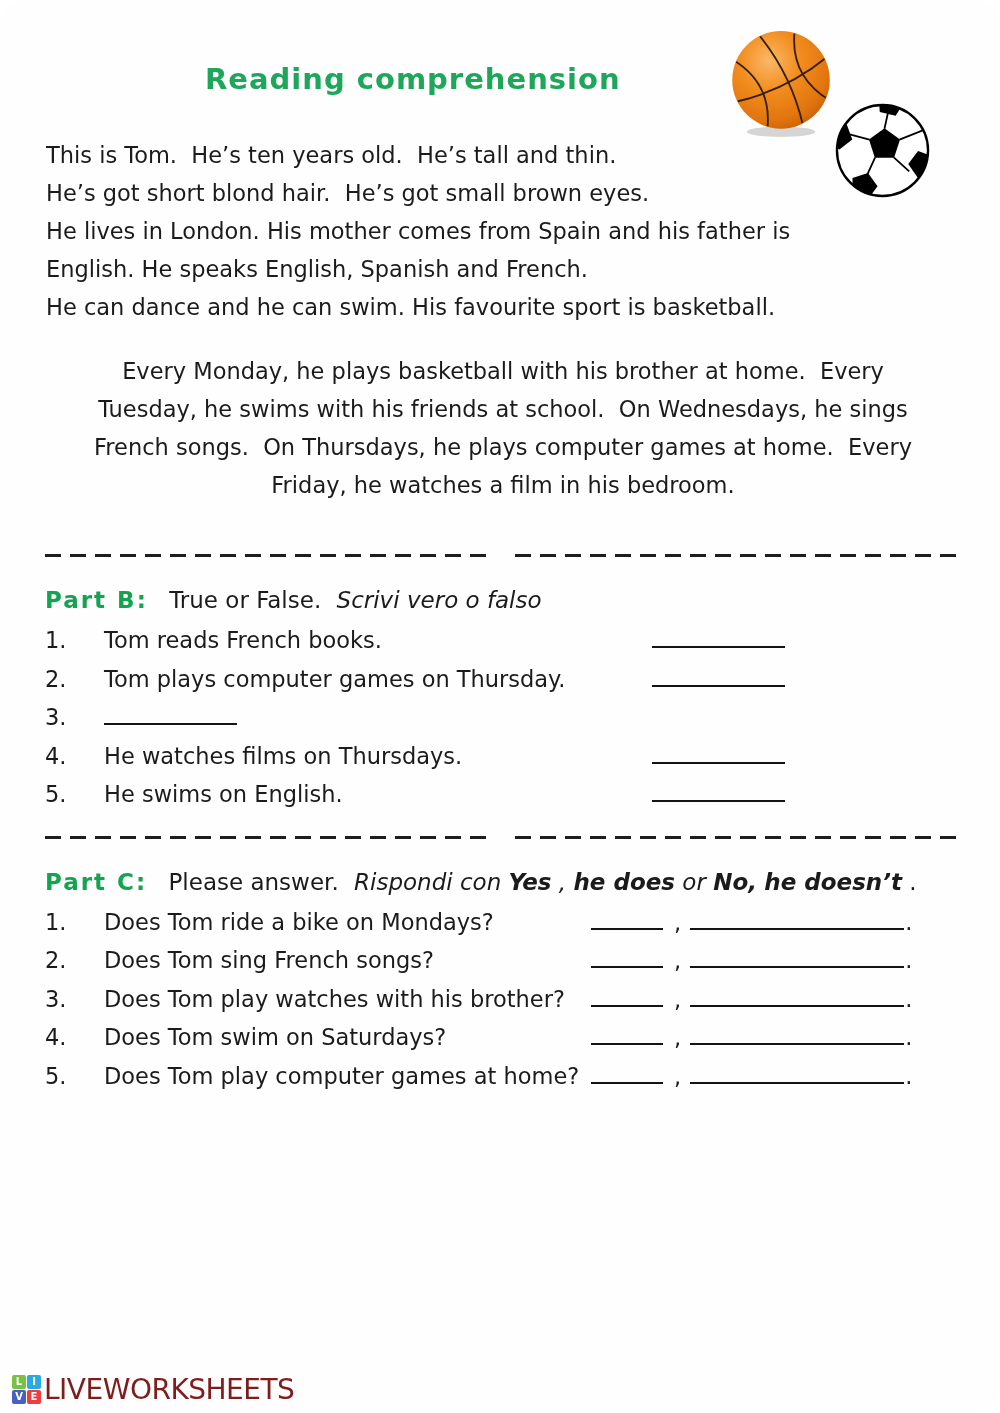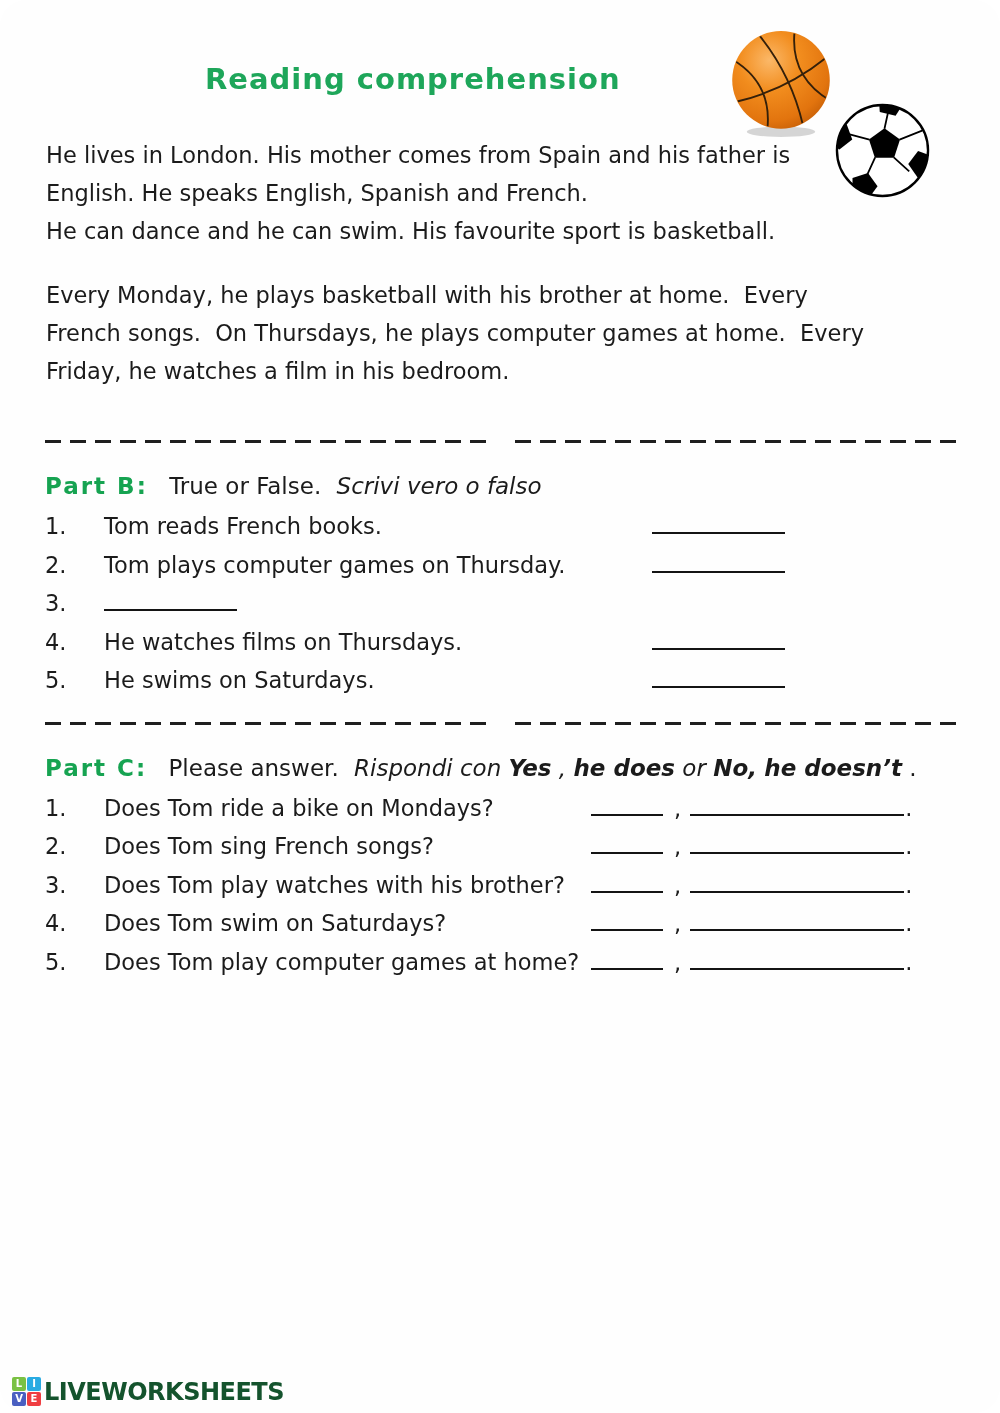--- a/index.html
+++ b/index.html
@@ -23,21 +23,21 @@
   .ph-a { margin-top:56px; }
   .ph-b { margin-top:30px; }
   .ph-c { margin-top:30px; }
   .part-label { color:#16a351; font-weight:bold; letter-spacing:2px; margin-right:14px; }
   .instr { margin-right:8px; }
   .it { font-style:italic; }
   .bi { font-style:italic; font-weight:bold; }
 
   .story { margin-left:46px; margin-right:40px; font-size:22.5px; line-height:38px; }
   .para1 { margin-top:38px; }
-  .para2 { margin-top:26px; }
+  .para2 { margin-top:26px;text-align:center; }
   .story-line { white-space:pre-wrap; }
 
   .separator { display:flex; gap:26px; margin:50px 42px 0 45px; }
   .sep-2 { margin-top:16px; }
   .separator .seg { flex:1; height:3px;
     background:repeating-linear-gradient(90deg,#1e1e1e 0 16px,transparent 16px 25px); }
 
   .qlist { margin:14px 0 0 45px; width:913px; font-size:22.5px; }
   .qrow { display:flex; align-items:baseline; height:38.5px; }
   .qnum { width:59px; flex:none; }
@@ -52,21 +52,21 @@
   .ans-period { margin-left:1px; }
 
   .footer { position:absolute; left:12px; bottom:7px; display:flex; align-items:center; }
   .logo-grid { display:grid; grid-template-columns:14px 14px; grid-auto-rows:14px; gap:1px; margin-right:3px; }
   .logo-cell { display:flex; align-items:center; justify-content:center;
     color:#ffffff; font-size:10px; font-weight:bold; border-radius:2px; line-height:1; }
   .lc-l { background:#7ac143; }
   .lc-i { background:#29abe2; }
   .lc-v { background:#4a5fc1; }
   .lc-e { background:#ef3e42; }
-  .brand { font-size:24px; font-weight:bold; color:#14532d; letter-spacing:-0.5px; }
+  .brand { font-size:28px; font-weight:normal; color:#7f1d1d; letter-spacing:-0.5px; }
 </style>
 </head>
 <body>
 
 <div class="page">
 
   <svg class="ball basketball" viewBox="0 0 100 106">
     <defs>
       <radialGradient id="bbgrad" cx="38%" cy="30%" r="78%">
         <stop offset="0%" stop-color="#fbb868"></stop>
@@ -106,26 +106,29 @@
       <use href="#p5" transform="translate(31,86) rotate(18) scale(14)" fill="#000000"></use>
       <use href="#p5" transform="translate(90,64) rotate(55) scale(14)" fill="#000000"></use>
     </g>
   </svg>
 
   <h1 class="title">Reading comprehension</h1>
 
 
   <div class="story">
     <div class="para1">
+      <div class="story-line">This is Tom.  He’s ten years old.  He’s tall and thin.</div>
+      <div class="story-line">He’s got short blond hair.  He’s got small brown eyes.</div>
       <div class="story-line">He lives in London. His mother comes from Spain and his father is</div>
       <div class="story-line">English. He speaks English, Spanish and French.</div>
       <div class="story-line">He can dance and he can swim. His favourite sport is basketball.</div>
     </div>
     <div class="para2">
       <div class="story-line">Every Monday, he plays basketball with his brother at home.  Every</div>
+      <div class="story-line">Tuesday, he swims with his friends at school.  On Wednesdays, he sings</div>
       <div class="story-line">French songs.  On Thursdays, he plays computer games at home.  Every</div>
       <div class="story-line">Friday, he watches a film in his bedroom.</div>
     </div>
   </div>
 
   <div class="separator">
     <span class="seg"></span>
     <span class="seg"></span>
   </div>
 
@@ -150,21 +153,21 @@
       <span class="qnum">3.</span>
       <span class="blank blank-b"></span>
     </div>
     <div class="qrow">
       <span class="qnum">4.</span>
       <span class="qtext">He watches films on Thursdays.</span>
       <span class="blank blank-b"></span>
     </div>
     <div class="qrow">
       <span class="qnum">5.</span>
-      <span class="qtext">He swims on Saturdays.</span>
+      <span class="qtext">He swims on English.</span>
       <span class="blank blank-b"></span>
     </div>
   </div>
 
   <div class="separator sep-2">
     <span class="seg"></span>
     <span class="seg"></span>
   </div>
 
   <div class="part-header ph-c">

